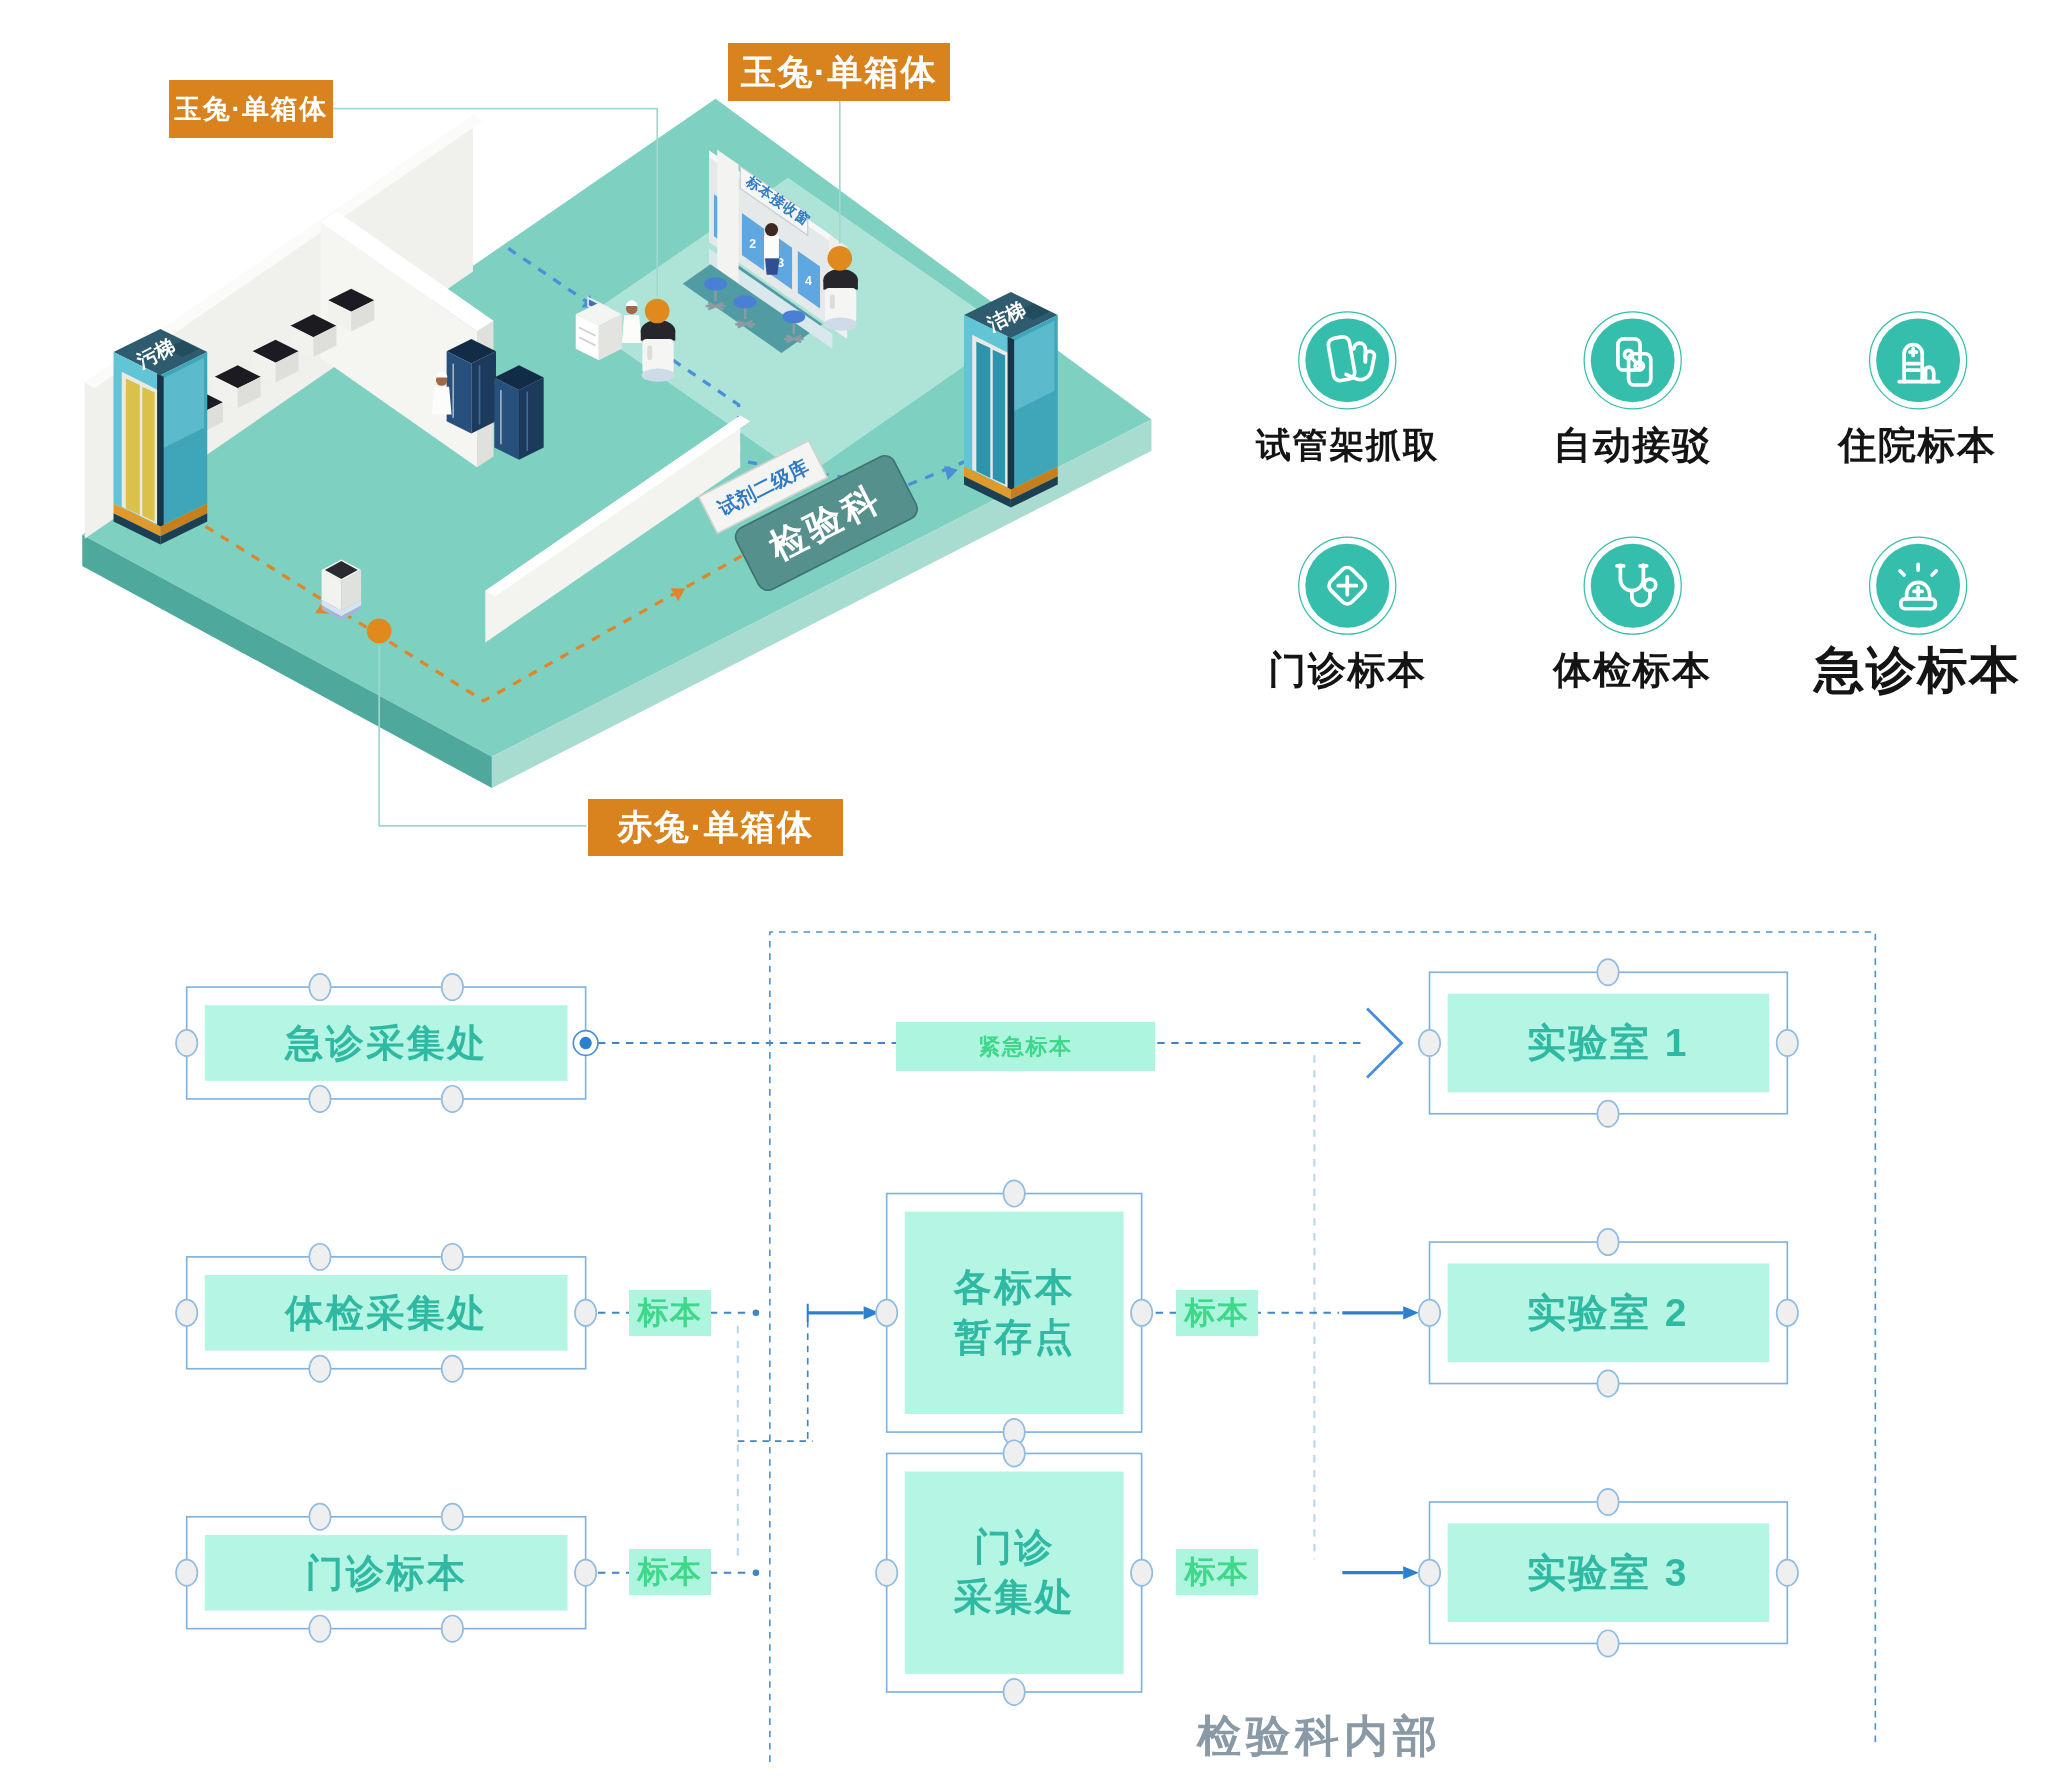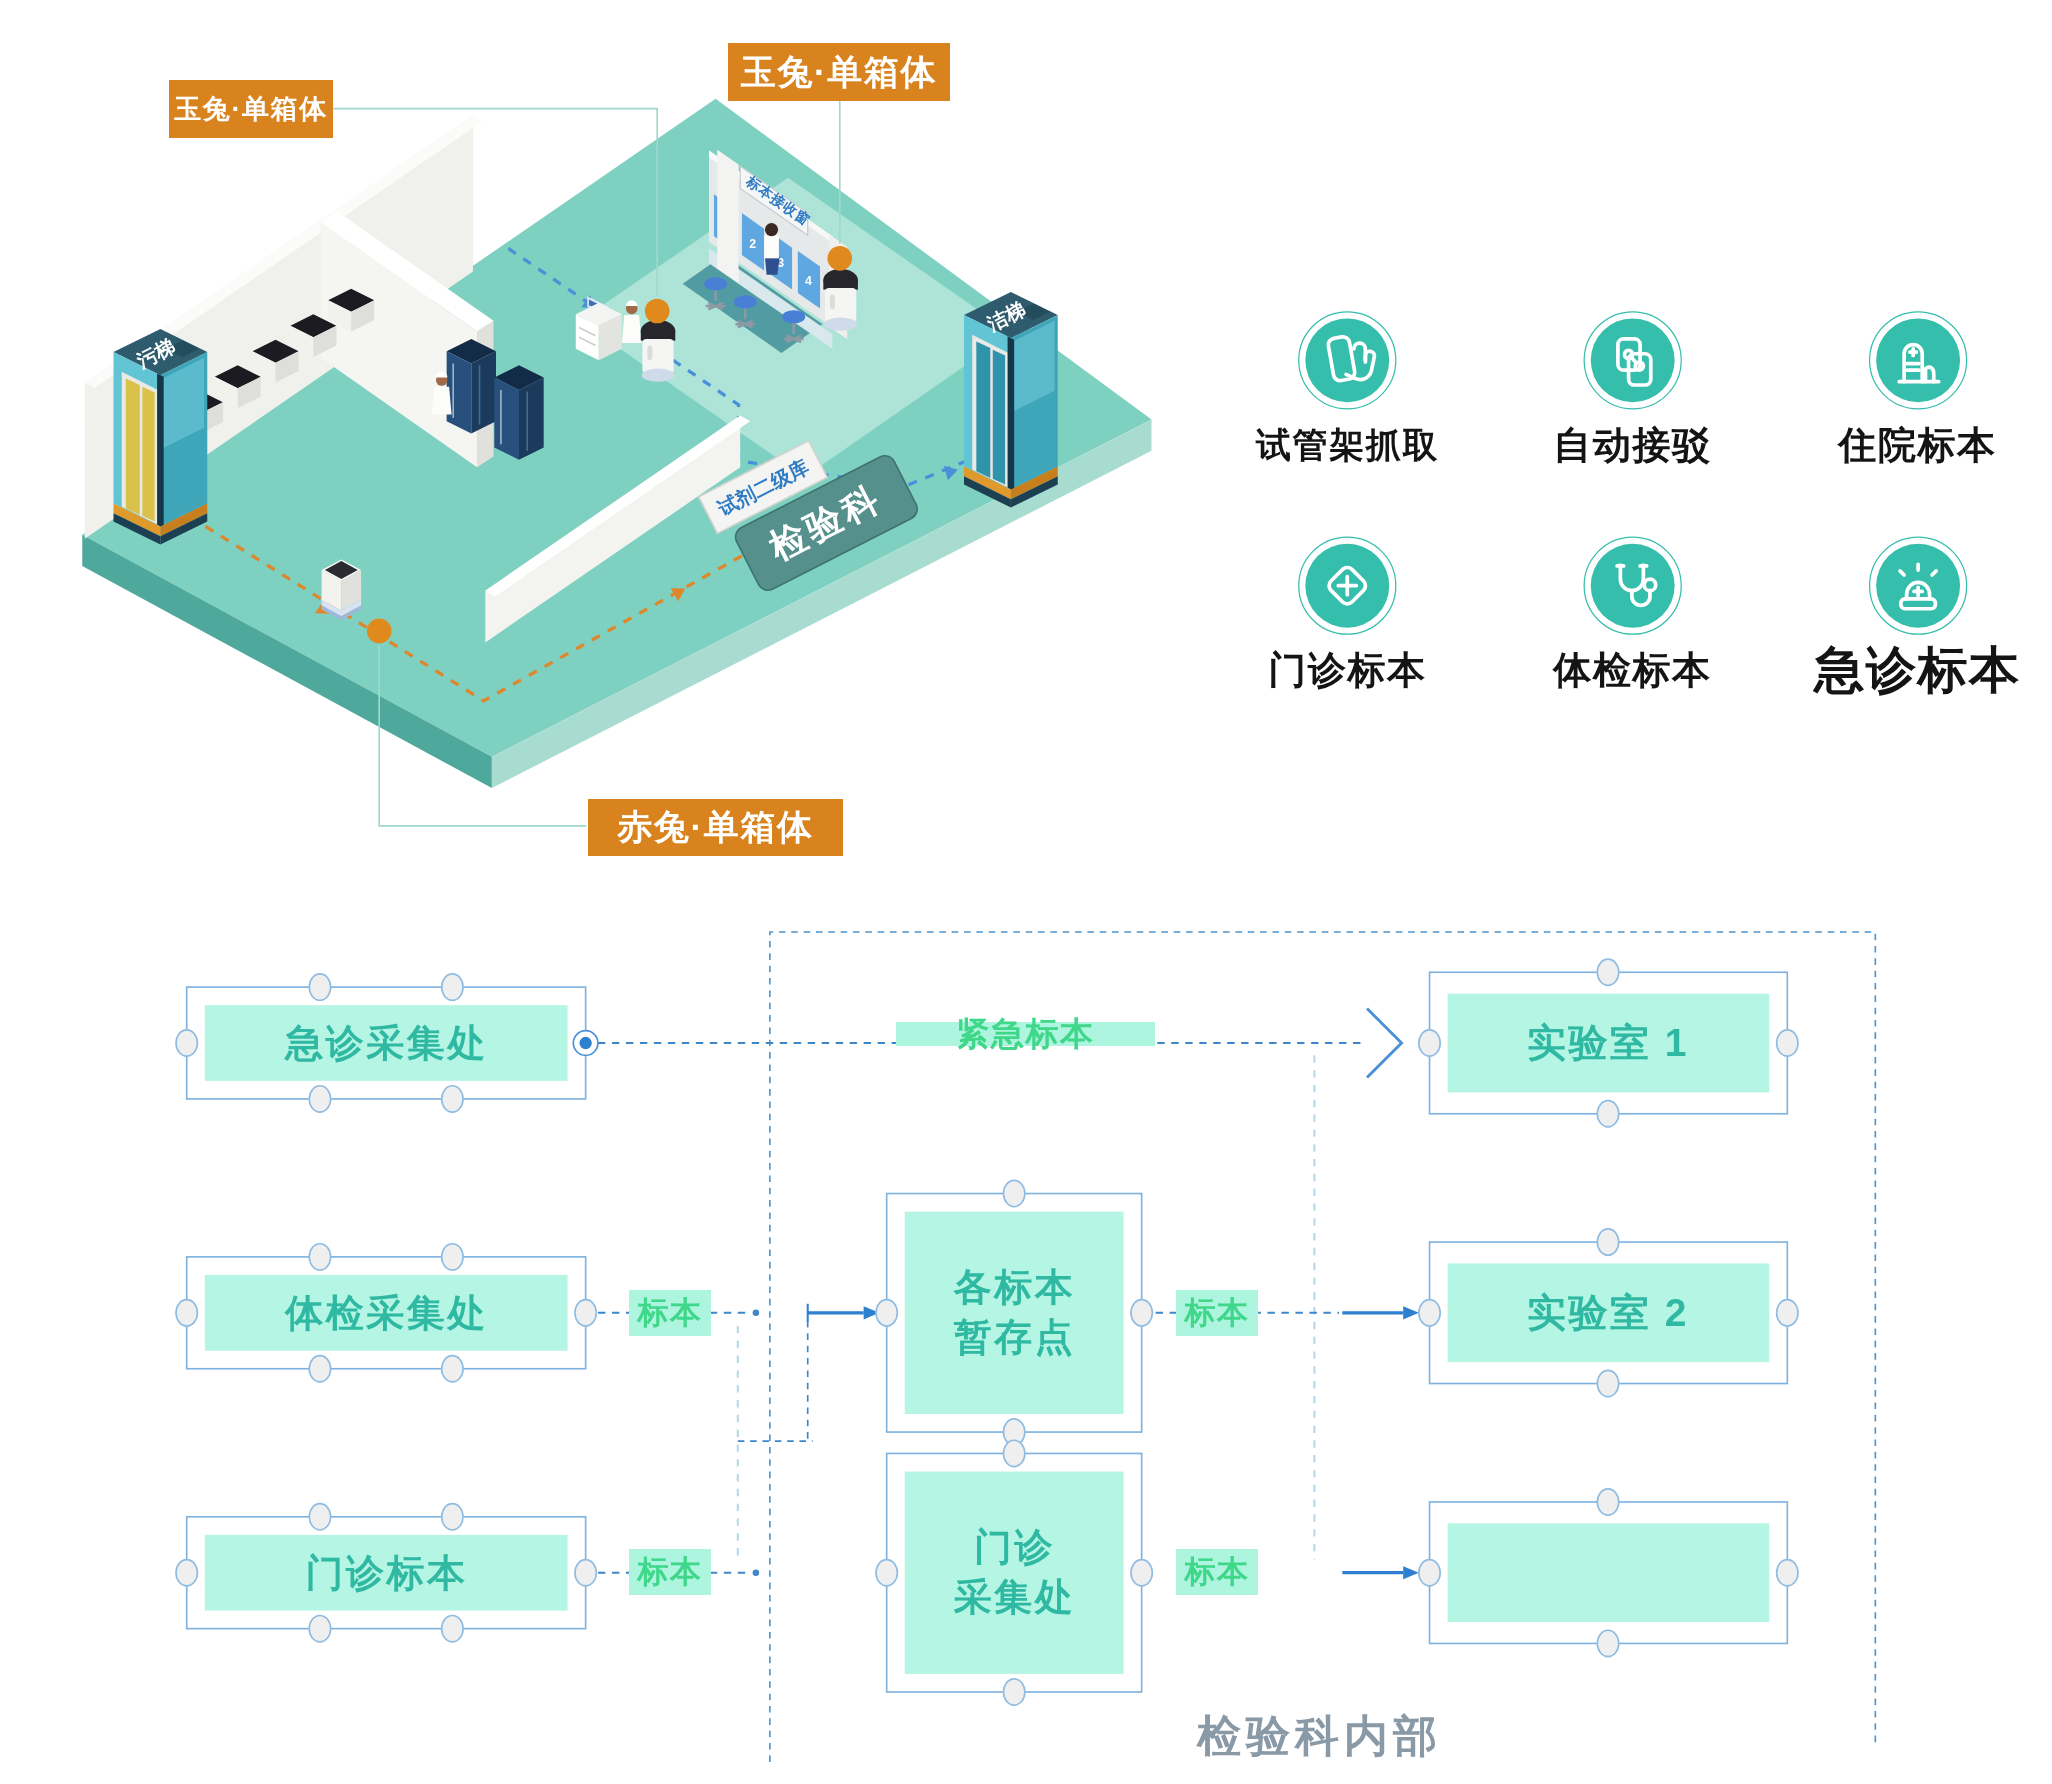--- a/index.html
+++ b/index.html
@@ -358,22 +358,23 @@
       </span>
 </div>
 <div class="txt node-label" style="left:887px;top:1453px;width:255px;height:239px;font-size:38px;">
   <span>
         <span class="ln">门诊</span>
         <span class="ln">采集处</span>
       </span>
 </div>
 <div class="txt node-label" style="left:1429px;top:972px;width:358px;height:141px;font-size:39px;">实验室 1</div>
 <div class="txt node-label" style="left:1429px;top:1242px;width:358px;height:141px;font-size:39px;">实验室 2</div>
-
-<div class="txt edge-label" style="left:896px;top:1022px;width:259px;height:24px;font-size:33px;">紧急标本</div>
+<div class="txt node-label" style="left:1429px;top:1502px;width:358px;height:141px;font-size:39px;">实验室 3</div>
+
+<div class="txt edge-label" style="left:896px;top:1022px;width:259px;height:49px;font-size:22px;">紧急标本</div>
 <div class="txt edge-label" style="left:629px;top:1290px;width:82px;height:46px;font-size:31px;">标本</div>
 <div class="txt edge-label" style="left:1176px;top:1290px;width:82px;height:46px;font-size:31px;">标本</div>
 <div class="txt edge-label" style="left:629px;top:1549px;width:82px;height:46px;font-size:31px;">标本</div>
 <div class="txt edge-label" style="left:1176px;top:1549px;width:82px;height:46px;font-size:31px;">标本</div>
 
 <div class="txt region-label" style="left:1184px;top:1663px;width:271px;height:58px;font-size:44px;margin-top:44px;">检验科内部</div>
 
 <div class="txt icon-label" style="left:1216px;top:421px;width:263px;height:49px;font-size:35px;">试管架抓取</div>
 <div class="txt icon-label" style="left:1501px;top:421px;width:263px;height:49px;font-size:38px;">自动接驳</div>
 <div class="txt icon-label" style="left:1786px;top:421px;width:263px;height:49px;font-size:38px;">住院标本</div>

